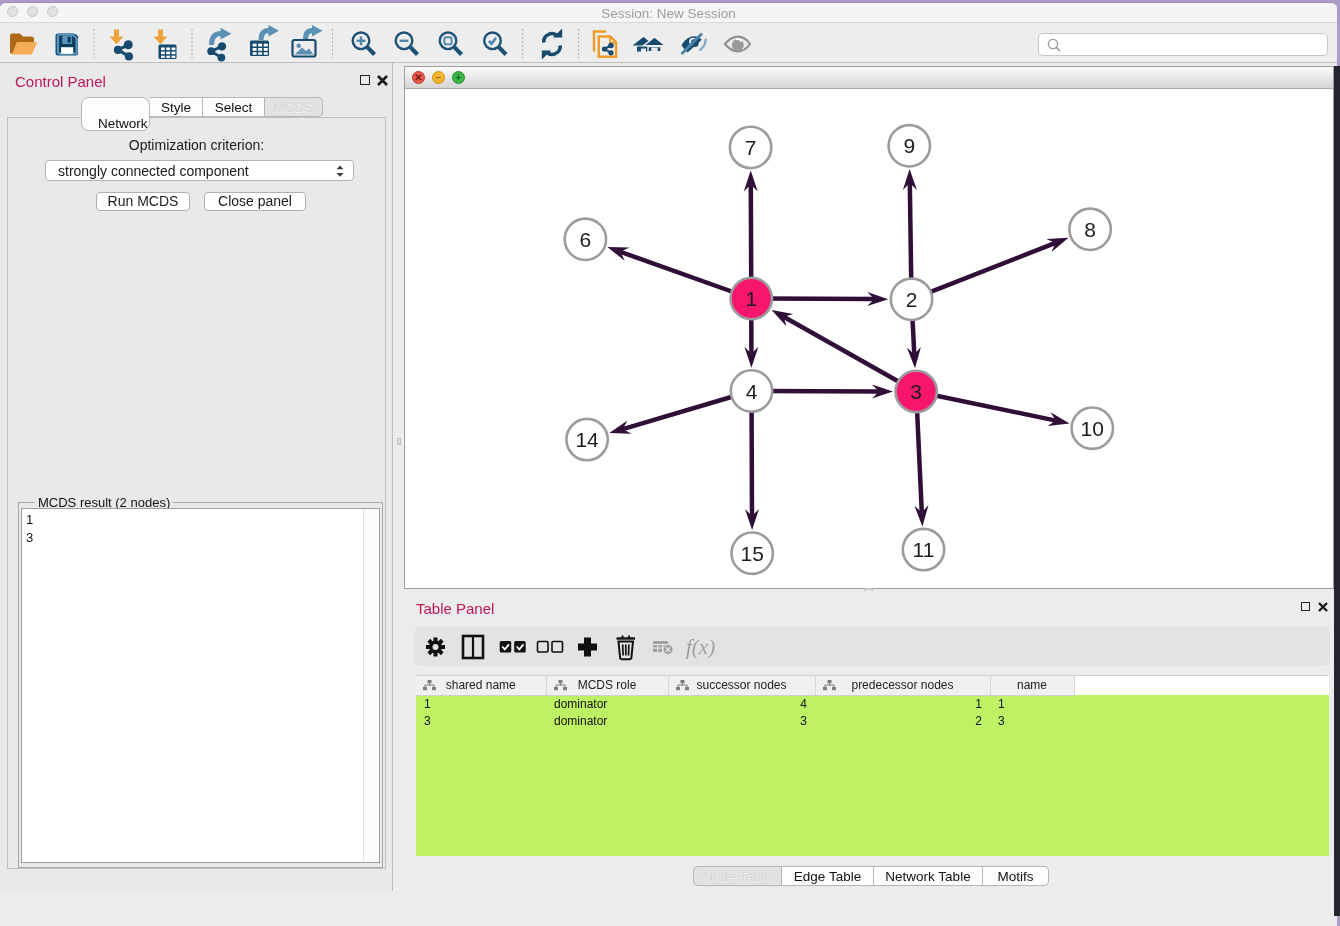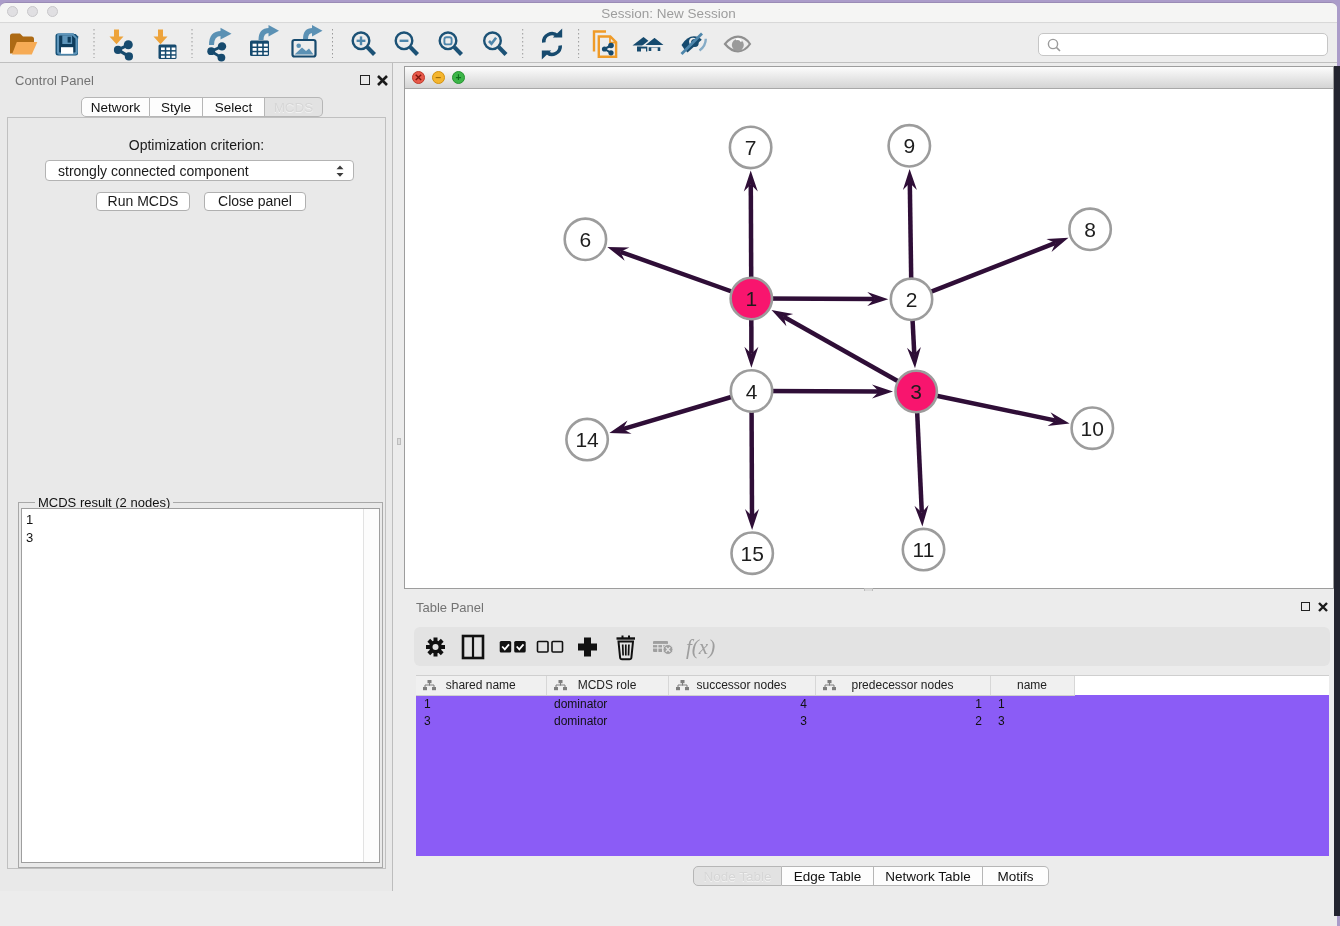--- a/index.html
+++ b/index.html
@@ -7,21 +7,21 @@
 body { background:#ab9cc9; font-family:"Liberation Sans", sans-serif; position:relative; will-change:transform; }
 #win { position:absolute; left:0; top:4px; width:1337px; height:922px; background:#ececec; border-radius:5px 5px 0 0; }
 #darkstrip { position:absolute; left:1334px; top:66px; width:6px; height:850px; background:#23242f; }
 #titlebar { position:absolute; left:0; top:0; width:1337px; height:19px; background:#f5f5f4; border-radius:5px 5px 0 0; border-bottom:1px solid #d8d8d8; }
 .tl { position:absolute; top:2px; width:11px; height:11px; border-radius:50%; background:#e0dfe2; border:1px solid #c9c8cb; }
 #wtitle { position:absolute; top:2px; left:0; width:1337px; text-align:center; font-size:13.5px; color:#9d9d9d; }
 #toolbar { position:absolute; left:0; top:20px; width:1337px; height:39px; background:#ededed; border-bottom:1px solid #bfbfbf; }
 #searchbox { position:absolute; left:1038px; top:9px; width:290px; height:23px; background:#fff; border:1px solid #c6c6c6; border-radius:5px; }
 
 #cpanel { position:absolute; left:0; top:59px; width:393px; height:828px; background:#e9e9e9; border-right:1px solid #bdbdbd; }
-.paneltitle { font-size:13px; color:#737373; }
+.paneltitle { font-size:15px; color:#be185d; }
 .tabs { position:absolute; display:flex; height:20px; }
 .tab { border:1px solid #b6b6b6; border-left:none; background:#fdfdfd; font-size:13.5px; color:#111; text-align:center; line-height:19px; padding:0 13px; }
 .tab.first { border-left:1px solid #b6b6b6; border-radius:5px 0 0 5px; }
 .tab.last { border-radius:0 5px 5px 0; }
 .tab.dis { background:#e2e2e2; color:#d6d6d6; text-shadow:0 1px 0 #f2f2f2; }
 .btn { position:absolute; background:#fff; border:1px solid #b0b0b0; border-radius:4px; font-size:14px; color:#1a1a1a; text-align:center; }
 
 #netwin { position:absolute; left:404px; top:62px; width:930px; height:523px; border:1px solid #9d9d9d; background:#fff; }
 #nettitle { position:absolute; left:0; top:0; width:928px; height:22px; background:linear-gradient(#fcfcfc,#d4d4d4); border-bottom:1px solid #a8a8a8; }
 .mac { position:absolute; top:4px; width:13px; height:13px; border-radius:50%; font-size:10px; font-weight:bold; text-align:center; line-height:12px; }
@@ -183,21 +183,21 @@
     </div>
   </div>
   <div id="cpanel">
     <div class="paneltitle" style="position:absolute;left:15px;top:10px;">Control Panel</div>
     <div style="position:absolute;left:360px;top:12px;width:10px;height:10px;border:1.5px solid #222;"></div>
     <svg width="13" height="13" viewBox="0 0 13 13" style="position:absolute;left:376px;top:11px;">
         <path d="M2 2 L11 11 M11 2 L2 11" stroke="#1a1a1a" stroke-width="2.6"></path>
       </svg>
     <div style="position:absolute;left:7px;top:54px;width:379px;height:752px;border:1px solid #c0c0c0;background:#e9e9e9;"></div>
     <div class="tabs" style="left:81px;top:34px;">
-      <div class="tab first" style="width:69px;padding:0;">Network</div>
+      <div class="tab first" style="width:69px;padding:16px;border-radius:8px;">Network</div>
       <div class="tab" style="width:53px;padding:0;">Style</div>
       <div class="tab" style="width:62px;padding:0;">Select</div>
       <div class="tab last dis" style="width:58px;padding:0;">MCDS</div>
     </div>
     <div style="position:absolute;left:45px;top:97px;width:309px;height:21px;background:#fff;border:1px solid #b3b3b3;border-radius:4px;font-size:14px;color:#1a1a1a;line-height:20px;padding-left:12px;">strongly connected component
       <svg width="10" height="15" viewBox="0 0 10 15" style="position:absolute;right:8px;top:3px;">
           <path d="M1.5 5.2 L5 1.4 L8.5 5.2 z M1.5 9 L5 12.8 L8.5 9 z" fill="#3c3c3c"></path>
         </svg>
     </div>
     <div style="position:absolute;left:0;top:74px;width:393px;text-align:center;font-size:14px;color:#1a1a1a;">Optimization criterion:</div>
@@ -334,21 +334,21 @@
             <line x1="253.8" y1="17.5" x2="253.8" y2="25"></line>
               <line x1="258.6" y1="17.5" x2="258.6" y2="25"></line>
           </g>
           <circle cx="264" cy="22.5" r="5" fill="#9c9c9c" stroke="#e3e3e3" stroke-width="1"></circle>
           <path d="M261.8 20.3 l4.4 4.4 M266.2 20.3 l-4.4 4.4" stroke="#e3e3e3" stroke-width="1.4"></path>
         </g>
 
         <text x="272" y="27" font-family="Liberation Serif, serif" font-style="italic" font-size="21" fill="#9e9e9e">f(x)</text>
       </svg>
     </div>
-    <div style="position:absolute;left:12px;top:84px;width:913px;height:181px;background:#8b5cf6;border-top:1px solid #cfcfcf;">
+    <div style="position:absolute;left:12px;top:84px;width:913px;height:181px;background:#bef264;border-top:1px solid #cfcfcf;">
       <table class="dt">
         <colgroup>
             <col style="width:130px">
             <col style="width:122px">
             <col style="width:147px">
             <col style="width:175px">
             <col style="width:84px">
             <col>
           </colgroup>
         <tbody>

